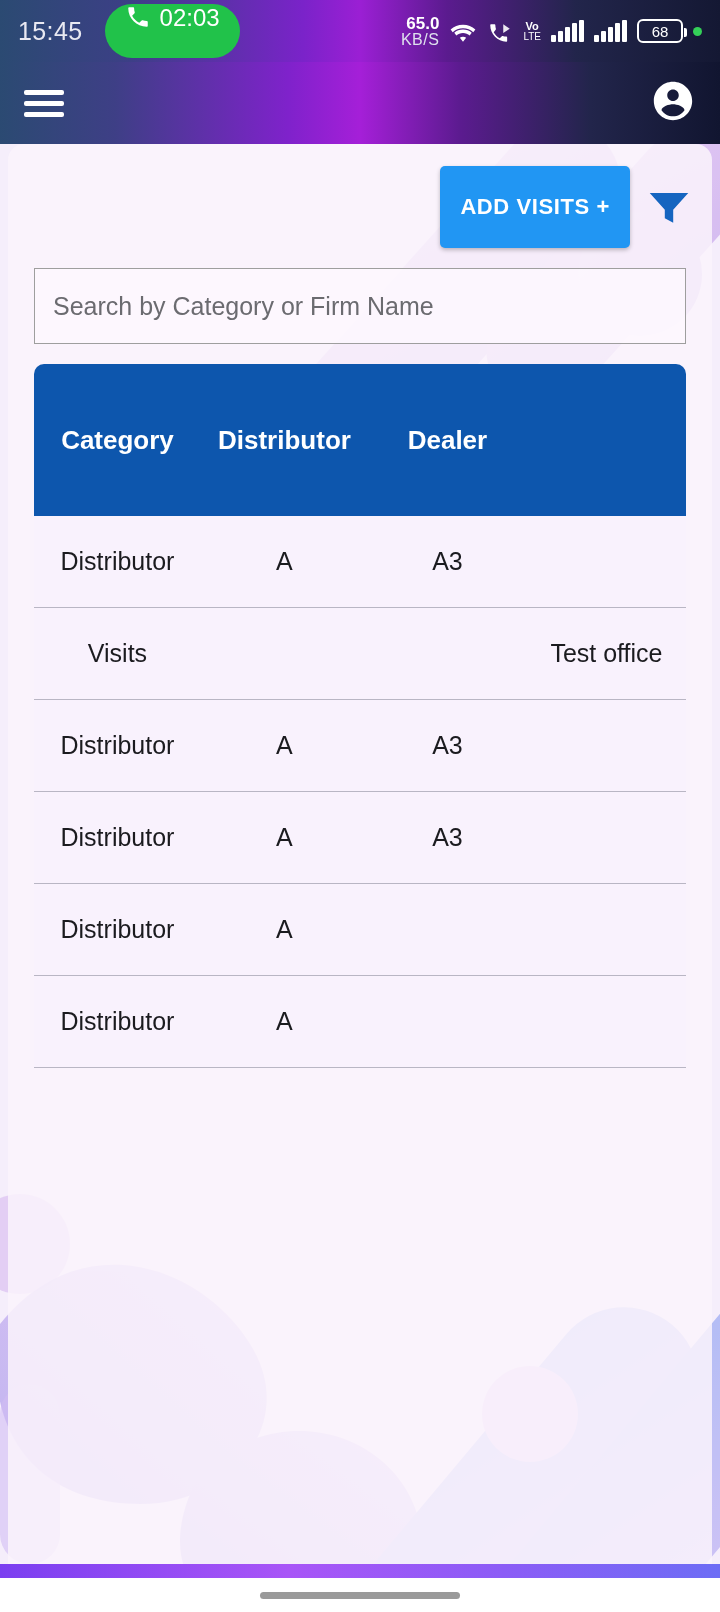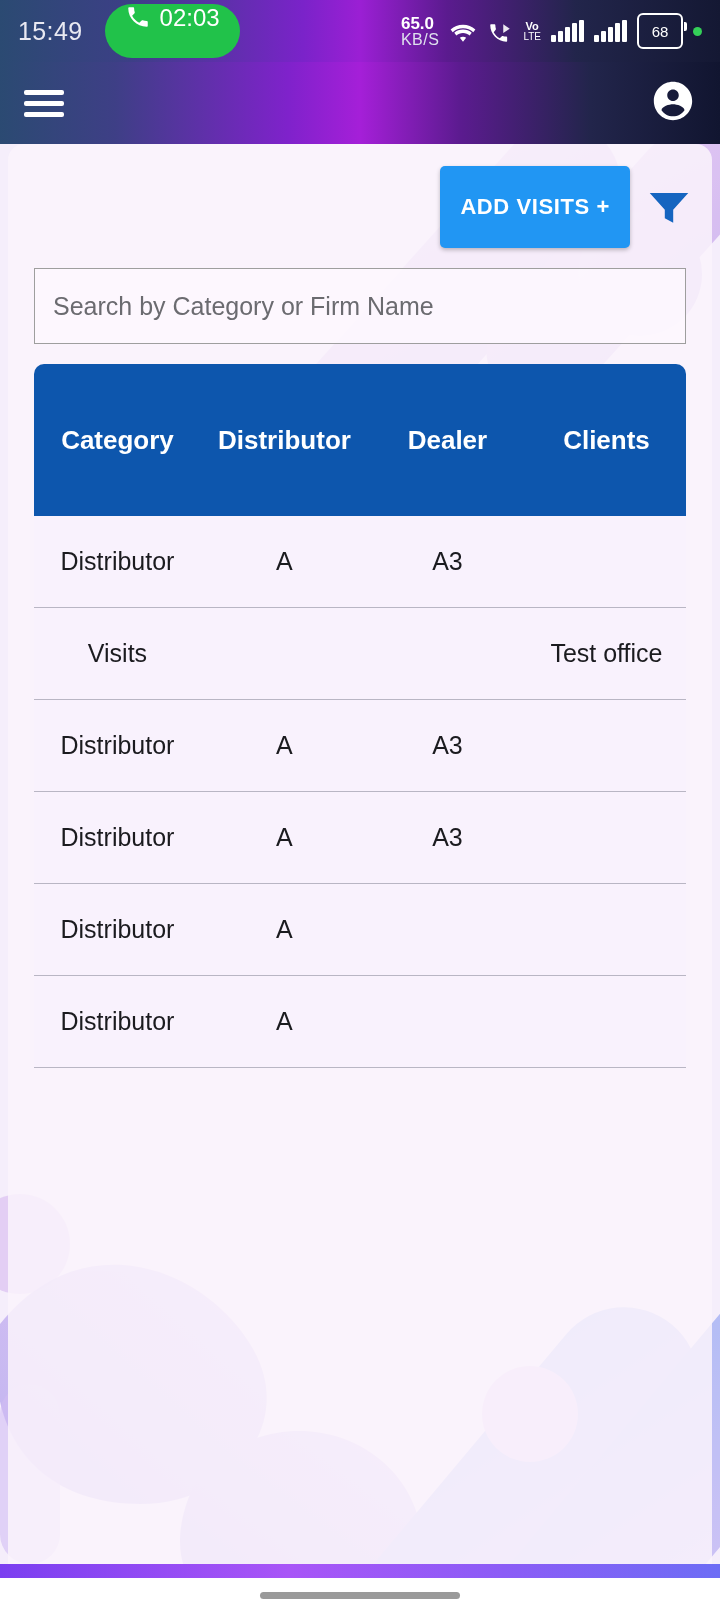--- a/index.html
+++ b/index.html
@@ -47,38 +47,38 @@
     color: #fff;
     font-size: 24px;
   }
   .callpill svg { width: 26px; height: 26px; fill: #ffffff; }
   .status-right {
     margin-left: auto;
     display: flex;
     align-items: center;
     gap: 10px;
   }
-  .kbs { text-align: left; line-height: 1; }
+  .kbs { text-align: right; line-height: 1; }
   .kbs .v { font-size: 17px; font-weight: bold; color: #fff; }
   .kbs .u { font-size: 16px; color: #dfe0ee; letter-spacing: .5px; }
   .si { display: flex; align-items: flex-end; height: 26px; }
   .si svg { fill: #ffffff; }
   .volte { font-size: 10px; line-height: 1; text-align: center; color:#fff; }
   .volte b { display:block; font-size: 11px; }
   .bars { display: flex; align-items: flex-end; gap: 2px; height: 22px; }
   .bars i { display: block; width: 5px; background: #ffffff; border-radius: 1px; }
   .bars i:nth-child(1) { height: 7px; }
   .bars i:nth-child(2) { height: 11px; }
   .bars i:nth-child(3) { height: 15px; }
   .bars i:nth-child(4) { height: 19px; }
   .bars i:nth-child(5) { height: 22px; }
   .battery {
     border: 2px solid #ffffff;
     border-radius: 6px;
-    width: 46px; height: 36px;
+    width: 46px; height: 24px;
     display: flex; align-items: center; justify-content: center;
     font-size: 15px; color: #fff; position: relative;
   }
   .battery::after {
     content:""; position: absolute; right: -6px; top: 7px;
     width: 3px; height: 9px; background: #fff; border-radius: 0 2px 2px 0;
   }
   .greendot { width: 9px; height: 9px; border-radius: 50%; background: #34d058; }
 
   
@@ -181,21 +181,21 @@
     background: linear-gradient(90deg,#7b3ff0,#a855f7 40%,#8b5cf6 70%,#6d6df5);
     z-index: 5;
   }
 </style>
 </head>
 <body>
 
 <div class="phone">
 
   <div class="statusbar">
-    <div class="clock">15:49</div>
+    <div class="clock">15:45</div>
 
     <div class="callpill">
       <svg viewBox="0 0 24 24">
           <path d="M6.6 10.8c1.4 2.8 3.8 5.1 6.6 6.6l2.2-2.2c.3-.3.7-.4 1-.2 1.1.4 2.4.6 3.6.6.6 0 1 .4 1 1V20c0 .6-.4 1-1 1C10.7 21 3 13.3 3 4c0-.6.4-1 1-1h3.4c.6 0 1 .4 1 1 0 1.3.2 2.5.6 3.6.1.3 0 .7-.2 1l-2.2 2.2z"></path>
         </svg>
       <span>02:03</span>
     </div>
 
     <div class="status-right">
       <div class="kbs">
@@ -300,21 +300,20 @@
 
     <div class="searchwrap">
       <input class="search" type="text" placeholder="Search by Category or Firm Name" style="">
     </div>
 
     <div class="tablewrap">
       <div class="thead">
         <div>Category</div>
         <div>Distributor</div>
         <div>Dealer</div>
-        <div>Clients</div>
       </div>
       <div class="tbody">
 
         <div class="trow">
           <div class="cell">Distributor</div>
           <div class="cell">A</div>
           <div class="cell">A3</div>
           <div class="cell"></div>
         </div>
 

